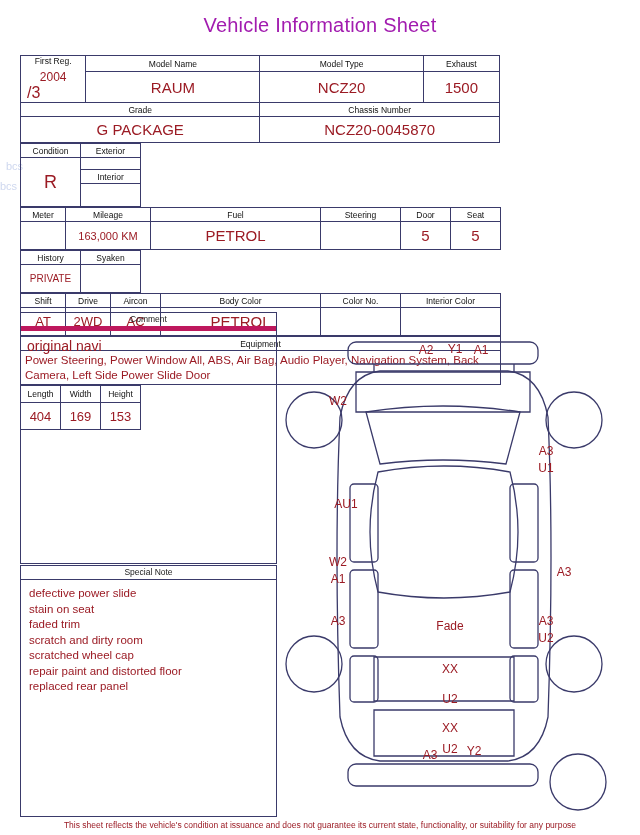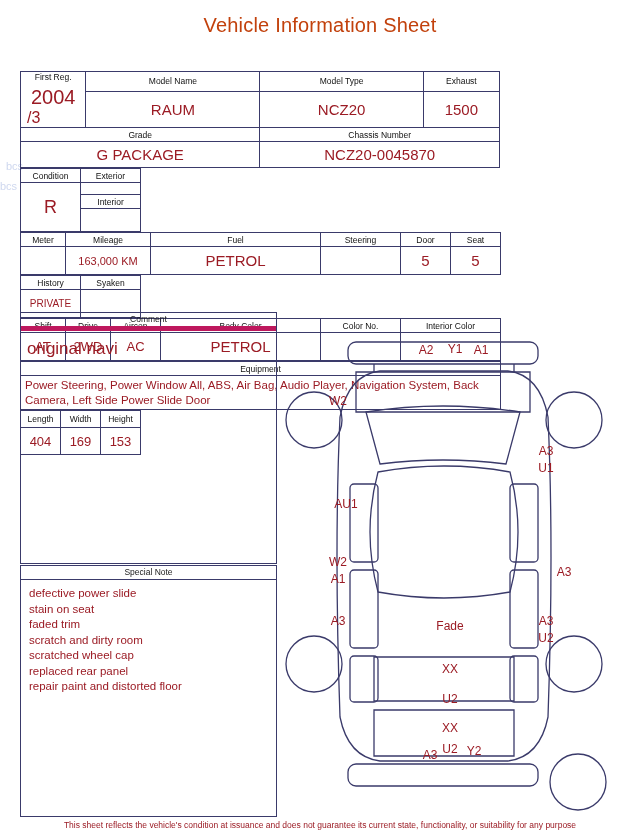--- a/index.html
+++ b/index.html
@@ -8,46 +8,46 @@
     background:#ffffff;
     font-family:"Liberation Sans", sans-serif;
     color:#1a1a1a;
     position:relative;
     overflow:hidden;
   }
   .sheet{position:relative;width:640px;height:835px;}
   .title{
     text-align:center;
     font-size:20px;
-    color:#c2410c;
+    color:#a21caf;
     padding-top:14px;
     padding-bottom:10px;
     letter-spacing:.2px;
   }
   
   table{border-collapse:collapse;}
   .hdr{font-size:8.5px;color:#111;text-align:center;font-weight:normal;}
   .val{font-size:15px;color:#9b1b24;text-align:center;}
   .val-sm{font-size:11px;color:#9b1b24;text-align:center;}
   .val-md{font-size:13px;color:#9b1b24;text-align:center;}
   td{border:1px solid #3a3a6a;padding:0;}
   
-  .topwrap{position:absolute;left:20px;top:55px;width:600px;margin-top:16px;}
+  .topwrap{position:absolute;left:20px;top:55px;width:600px;}
   .tbl-main{width:480px;table-layout:fixed;}
   .tbl-side{width:120px;table-layout:fixed;}
   .row-h{height:14px;}
   .row-v{height:26px;}
   .equip{
     font-size:11.5px;color:#9b1b24;text-align:left;padding:2px 4px;line-height:1.25;
   }
   .lwh td{height:16px;}
   
   .commentbox{position:absolute;left:20px;top:312px;width:255px;height:250px;border:1px solid #3a3a6a;}
   .comment-hdr{font-size:8.5px;text-align:center;border-bottom:5px solid #be185d;height:13px;line-height:13px;}
-  .comment-body{font-size:17px;color:#9b1b24;padding:6px 6px;line-height:1.4;}
+  .comment-body{font-size:14px;color:#9b1b24;padding:6px 6px;line-height:1.4;}
   .specialbox{position:absolute;left:20px;top:565px;width:255px;height:250px;border:1px solid #3a3a6a;}
   .special-hdr{font-size:8.5px;text-align:center;border-bottom:1px solid #3a3a6a;height:13px;line-height:13px;}
   .special-body{font-size:11.5px;color:#9b1b24;padding:6px 8px;line-height:1.35;}
   .special-body div{white-space:nowrap;}
   .footer{
     position:absolute;left:20px;top:820px;width:600px;
     font-size:8.5px;color:#9b1b24;text-align:center;
   }
   
   .diagram{position:absolute;left:278px;top:312px;width:342px;height:500px;}
@@ -72,21 +72,21 @@
       <colgroup>
           <col style="width:60px">
           <col style="width:160px">
           <col style="width:150px">
           <col style="width:70px">
         </colgroup>
       <tbody>
           <tr class="row-h">
         <td rowspan="2" style="height:40px;">
           <div class="hdr">First Reg.</div>
-          <div class="val" style="font-size:20px;margin-top:4px;">2004</div>
+          <div class="val" style="font-size:12px;margin-top:4px;">2004</div>
           <div class="val" style="font-size:16px;text-align:left;padding-left:6px;">/3</div>
         </td>
         <td class="hdr">Model Name</td>
         <td class="hdr">Model Type</td>
         <td class="hdr">Exhaust</td>
       </tr>
       <tr class="row-v">
         <td class="val">RAUM</td>
         <td class="val">NCZ20</td>
         <td class="val">1500</td>
@@ -246,22 +246,22 @@
   </div>
 
   <div class="specialbox">
     <div class="special-hdr">Special Note</div>
     <div class="special-body">
       <div>defective power slide</div>
       <div>stain on seat</div>
       <div>faded trim</div>
       <div>scratch and dirty room</div>
       <div>scratched wheel cap</div>
+      <div>repair paint and distorted floor</div>
       <div>replaced rear panel</div>
-      <div>repair paint and distorted floor</div>
     </div>
   </div>
 
   <div class="diagram">
     <svg width="342" height="500" viewBox="0 0 342 500" xmlns="http://www.w3.org/2000/svg">
       <g fill="none" stroke="#3a3a6a" stroke-width="1.3">
 
         <rect x="70" y="30" width="190" height="22" rx="8"></rect>
 
         <path d="M78 60 h174 v40 h-174 z" rx="4"></path>

